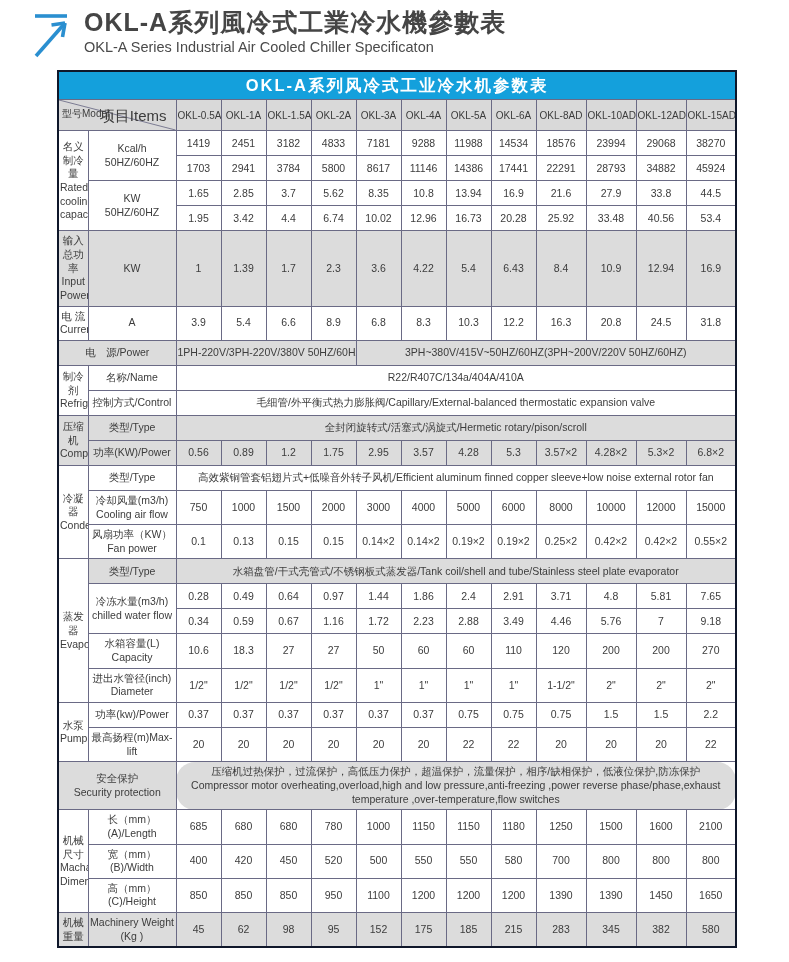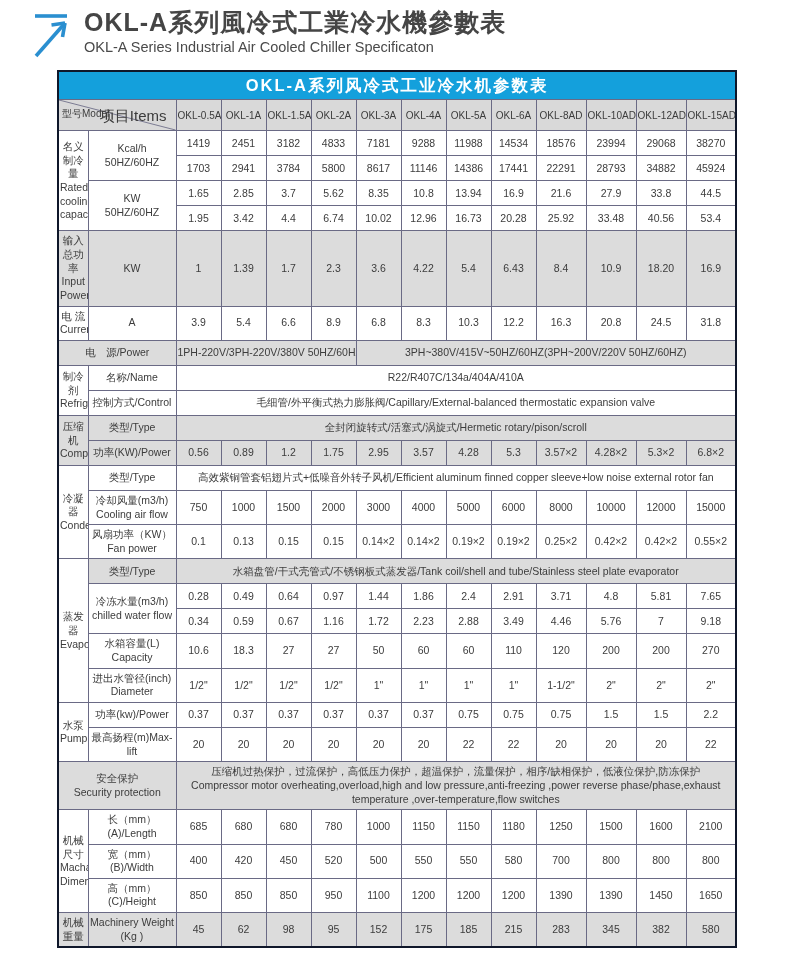--- a/index.html
+++ b/index.html
@@ -15,21 +15,21 @@
 
   
   .twrap{margin-left:57px;}
   table.spec{border-collapse:collapse;table-layout:fixed;width:678px;font-size:10.5px;border:2px solid #0f172a;}
   table.spec td{border:1px solid #6a6a85;text-align:center;vertical-align:middle;padding:3px 1px;line-height:1.3;height:18px;overflow:hidden;}
   td.banner{background:#14a0dc;color:#fff;font-size:16.5px;font-weight:bold;letter-spacing:2px;height:24px;padding:2px 0;}
   tr.mrow td{background:#d9d9d9;font-size:10px;white-space:nowrap;height:24px;}
   td.shade{background:#dcdcdc;}
   td.group{font-size:10.5px;padding:2px 0;}
   td.label{font-size:10.5px;}
-  td.left{text-align:left;padding:4px 6px;}
+  td.left{text-align:left;padding:4px 6px;border-radius:19px;}
   td.val{white-space:nowrap;}
   td.nw{white-space:nowrap;}
 
   
   td.corner{position:relative;padding:0;}
   .diag{position:absolute;left:0;top:0;width:100%;height:100%;}
   .c-model{position:absolute;left:3px;top:7px;font-size:10px;}
   .c-items{position:absolute;right:9px;top:6px;font-size:15px;}
 </style>
 </head>
@@ -162,21 +162,21 @@
             <td class="val shade">1</td>
             <td class="val shade">1.39</td>
             <td class="val shade">1.7</td>
             <td class="val shade">2.3</td>
             <td class="val shade">3.6</td>
             <td class="val shade">4.22</td>
             <td class="val shade">5.4</td>
             <td class="val shade">6.43</td>
             <td class="val shade">8.4</td>
             <td class="val shade">10.9</td>
-            <td class="val shade">18.20</td>
+            <td class="val shade">12.94</td>
             <td class="val shade">16.9</td>
           </tr>
           <tr>
             <td class="group">电 流<br>Current</td>
             <td class="label">A</td>
             <td class="val">3.9</td>
             <td class="val">5.4</td>
             <td class="val">6.6</td>
             <td class="val">8.9</td>
             <td class="val">6.8</td>

